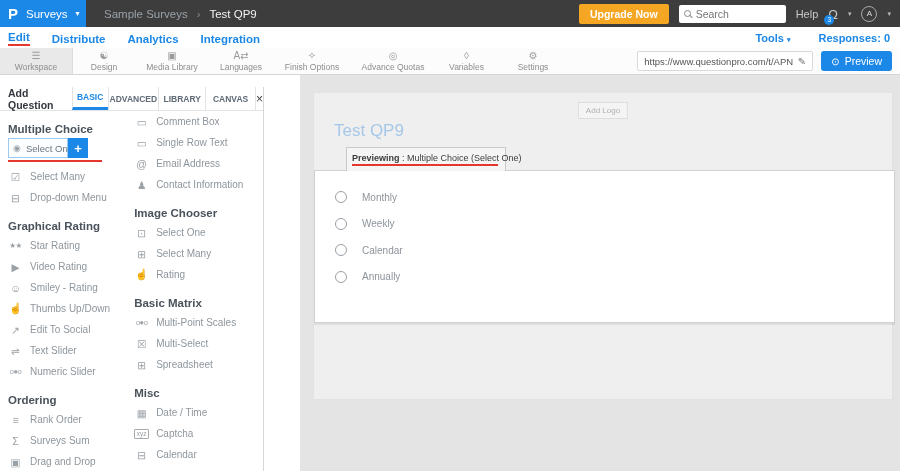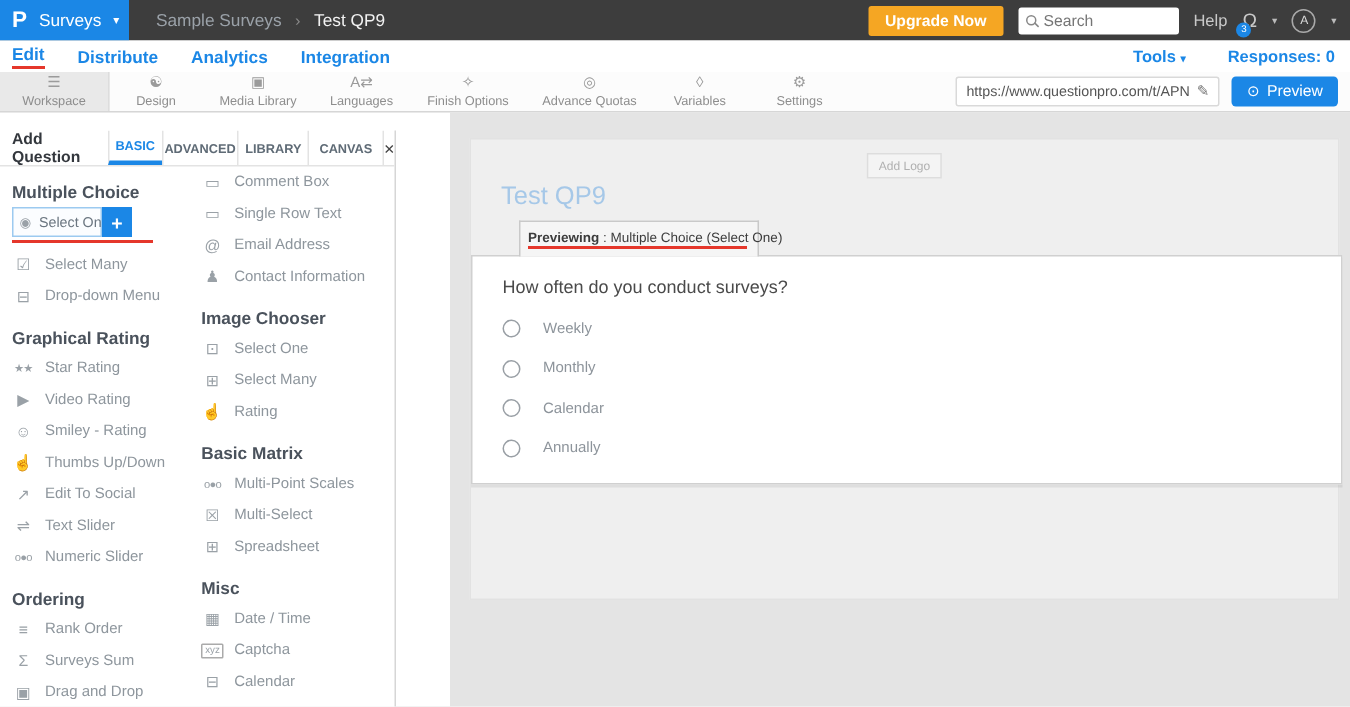--- a/index.html
+++ b/index.html
@@ -323,31 +323,30 @@
 
     <div class="preview-tab">
       <div class="preview-tab-text">
         <span class="bold">Previewing</span><span> : Multiple Choice (Select One)</span>
       </div>
       <div class="preview-redline"></div>
     </div>
 
     <div class="qcard">
       <div class="qcard-inner">
-        <div class="question-text">How often do you conduct surveys?</div>
+        <div class="option-row">
+          <span class="radio"></span>
+          <span class="option-label">Monthly</span>
+        </div>
         <div class="option-row">
           <span class="radio"></span>
           <span class="option-label">Weekly</span>
         </div>
         <div class="option-row">
           <span class="radio"></span>
-          <span class="option-label">Monthly</span>
-        </div>
-        <div class="option-row">
-          <span class="radio"></span>
           <span class="option-label">Calendar</span>
         </div>
         <div class="option-row">
           <span class="radio"></span>
           <span class="option-label">Annually</span>
         </div>
       </div>
     </div>
 
   </div>

